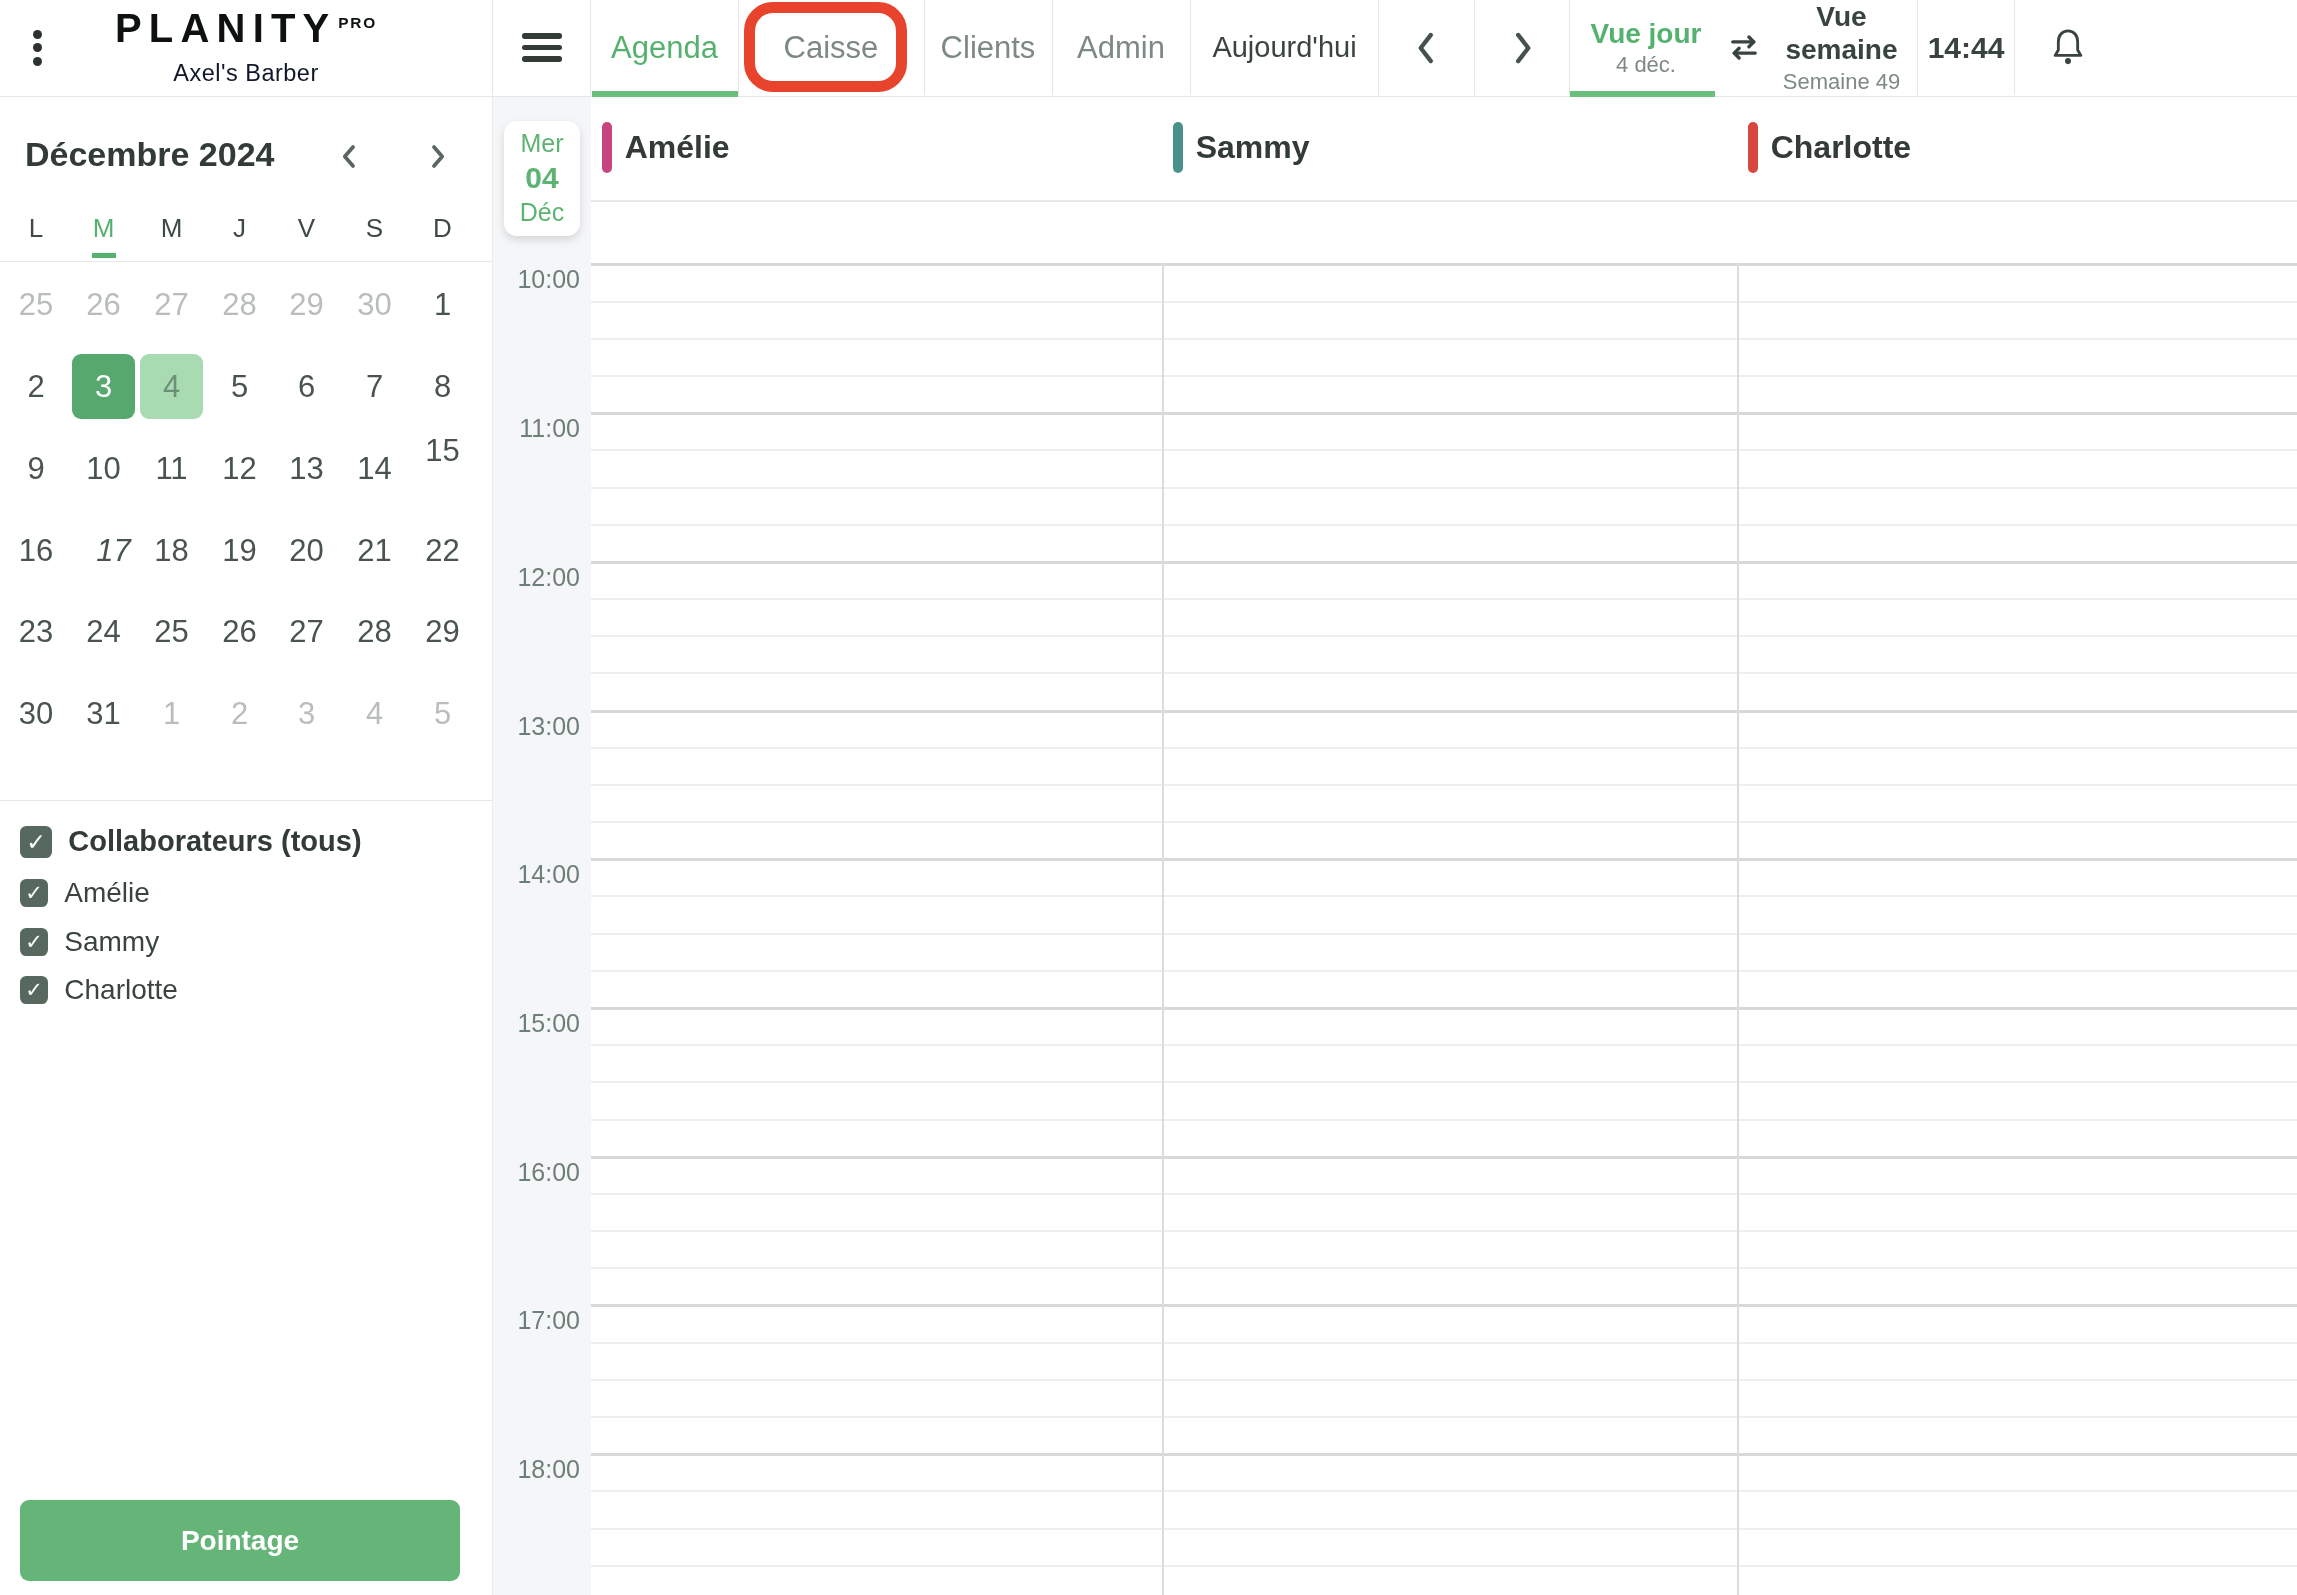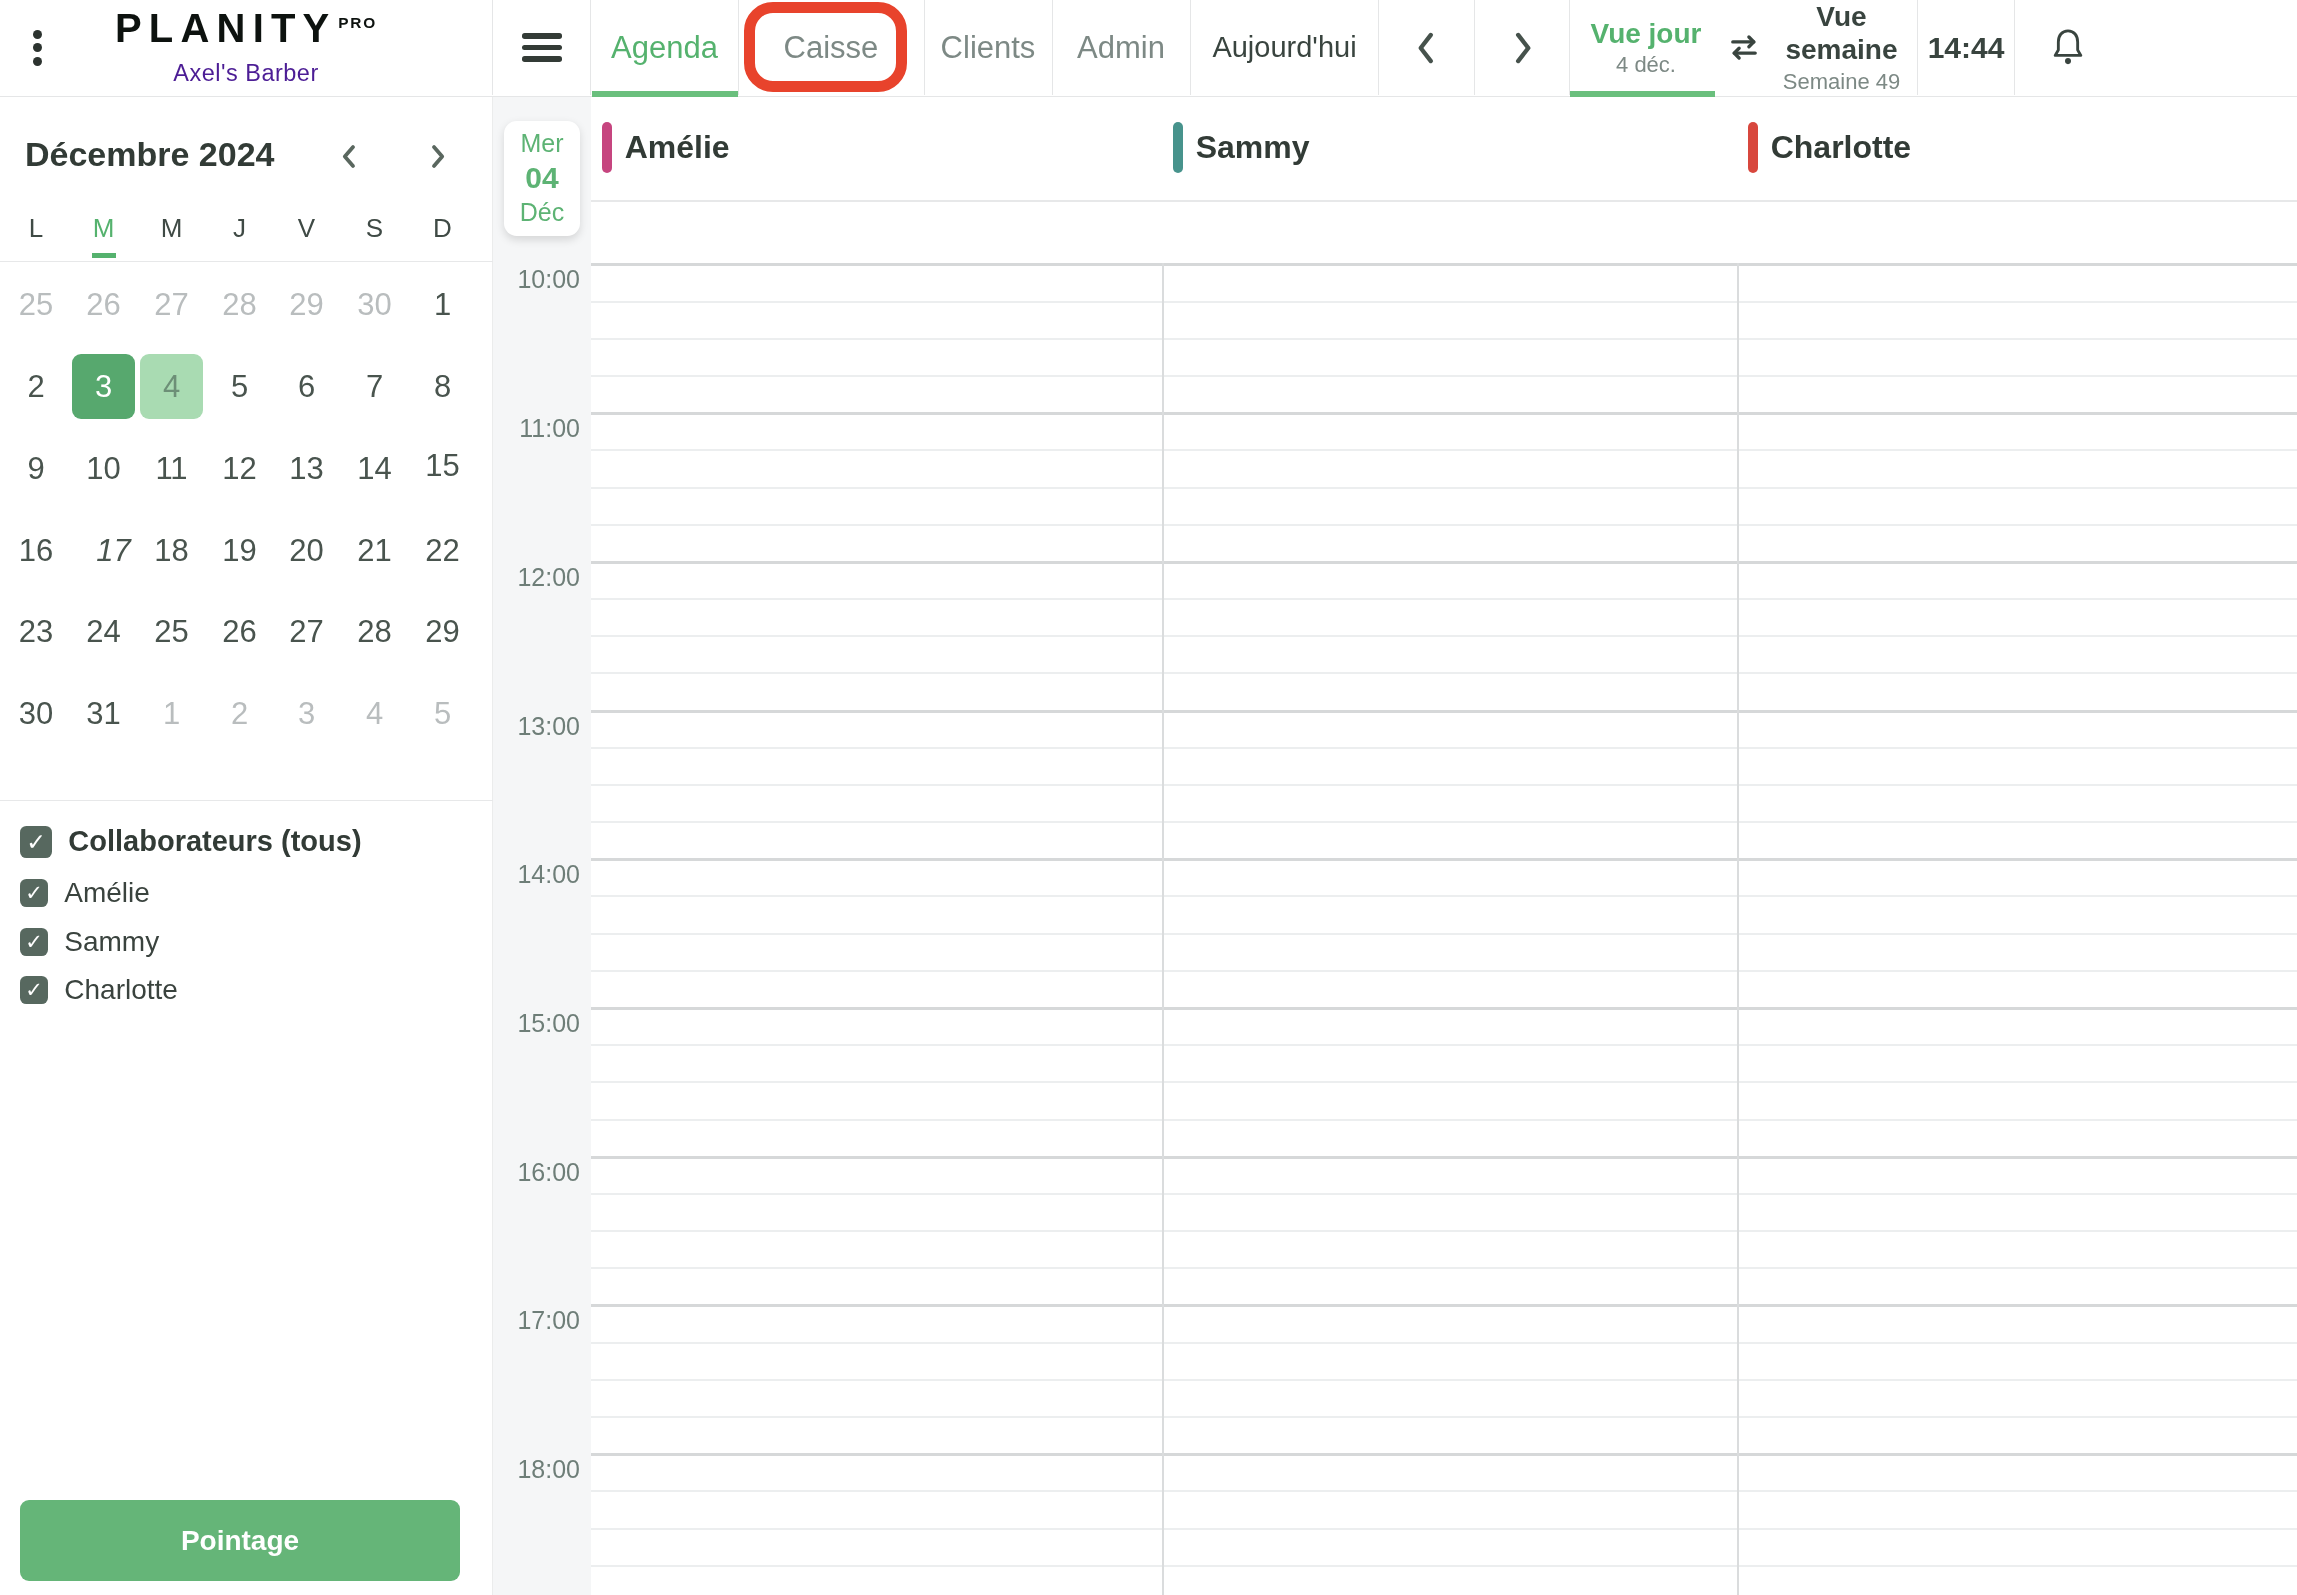--- a/index.html
+++ b/index.html
@@ -26,21 +26,21 @@
   .z-interval{width:177px;}
   .z-time{width:97px;}
   .z-bell{width:106px;border-right:none;}
 
   .kebab{position:absolute;left:33px;top:50%;transform:translateY(-50%);display:flex;flex-direction:column;gap:4.5px;cursor:pointer;}
   .kebab span{width:9px;height:9px;border-radius:50%;background:#2c332f;}
 
   .logo{display:flex;flex-direction:column;align-items:center;}
   .logo-line{font-size:40px;font-weight:700;letter-spacing:7.2px;color:#0d120f;line-height:40px;}
   .logo-pro{font-size:15.4px;font-weight:700;letter-spacing:1.8px;position:relative;top:-14.5px;margin-left:1.8px;}
-  .logo-sub{font-size:23.5px;color:#4c1d95;margin-top:2.7px;letter-spacing:0.5px;}
+  .logo-sub{font-size:23.5px;color:#0f172a;margin-top:2.7px;letter-spacing:0.5px;}
 
   .hamburger{display:flex;flex-direction:column;gap:6.3px;cursor:pointer;}
   .hamburger span{width:40px;height:5.4px;border-radius:2.7px;background:#333b36;}
 
   .tab{height:95px;border-right:0.9px solid var(--border);display:flex;align-items:center;justify-content:center;
        font-size:31px;color:var(--gray);position:relative;cursor:pointer;}
   .tab:nth-child(1){width:147px;}
   .tab:nth-child(2){width:186px;}
   .tab:nth-child(3){width:128px;}
   .tab:nth-child(4){width:138px;}
@@ -239,21 +239,21 @@
         <div class="mc-cell" style="left: 208px; top: 257px;">5</div>
         <div class="mc-cell" style="left: 275px; top: 257px;">6</div>
         <div class="mc-cell" style="left: 343px; top: 257px;">7</div>
         <div class="mc-cell" style="left: 411px; top: 257px;">8</div>
         <div class="mc-cell" style="left: 4.5px; top: 339px;">9</div>
         <div class="mc-cell" style="left: 72px; top: 339px; text-align: center;">10</div>
         <div class="mc-cell" style="left: 140px; top: 339px;">11</div>
         <div class="mc-cell" style="left: 208px; top: 339px;">12</div>
         <div class="mc-cell" style="left: 275px; top: 339px;">13</div>
         <div class="mc-cell" style="left: 343px; top: 339px;">14</div>
-        <div class="mc-cell" style="left: 411px; top: 336px;">15</div>
+        <div class="mc-cell" style="left: 411px; top: 321px;">15</div>
         <div class="mc-cell" style="left: 4.5px; top: 421px;">16</div>
         <div class="mc-cell" style="left: 82px; top: 421px; font-style: italic;">17</div>
         <div class="mc-cell" style="left: 140px; top: 421px;">18</div>
         <div class="mc-cell" style="left: 208px; top: 421px;">19</div>
         <div class="mc-cell" style="left: 275px; top: 421px;">20</div>
         <div class="mc-cell" style="left: 343px; top: 421px;">21</div>
         <div class="mc-cell" style="left: 411px; top: 421px;">22</div>
         <div class="mc-cell" style="left: 4.5px; top: 502px;">23</div>
         <div class="mc-cell" style="left: 72px; top: 502px;">24</div>
         <div class="mc-cell" style="left: 140px; top: 502px;">25</div>

